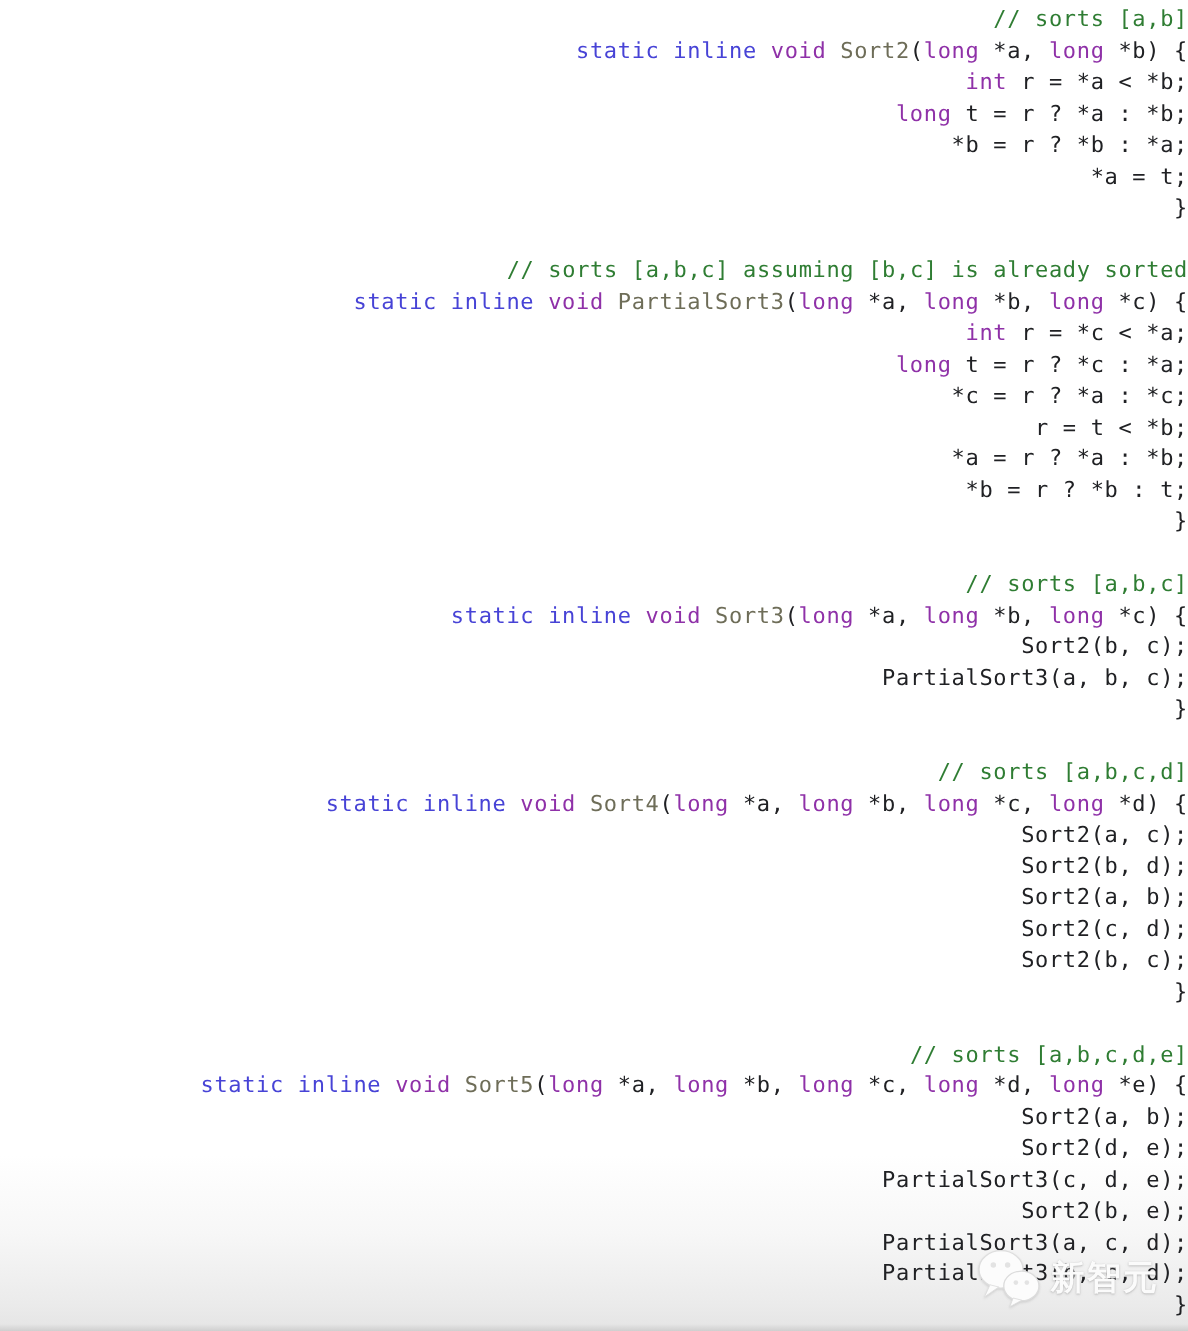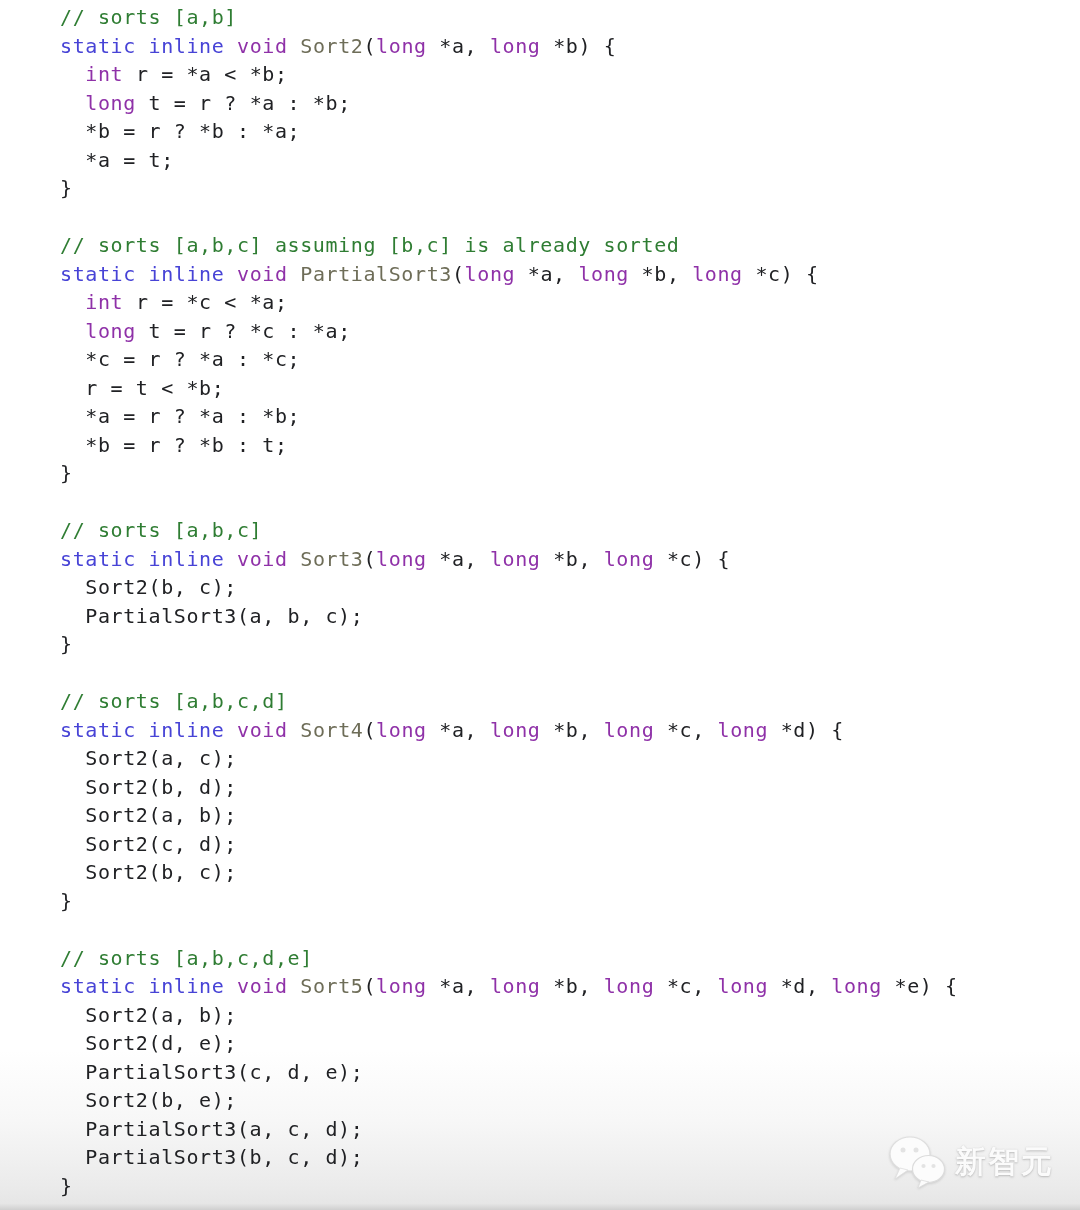--- a/index.html
+++ b/index.html
@@ -26,20 +26,21 @@
   .code-listing {
     position: relative;
     z-index: 1;
     margin: 0;
     padding: 3px 0 0 60px;
     font-family: "DejaVu Sans Mono", monospace;
     font-size: 20px;
     letter-spacing: 0.6px;
     line-height: 28.5px;
     color: #202124;
+    text-align: right;
   }
   .code-line {
     white-space: pre;
     height: 28.5px;
   }
   .watermark {
     position: absolute;
     right: 26px;
     bottom: 20px;
     z-index: 2;

